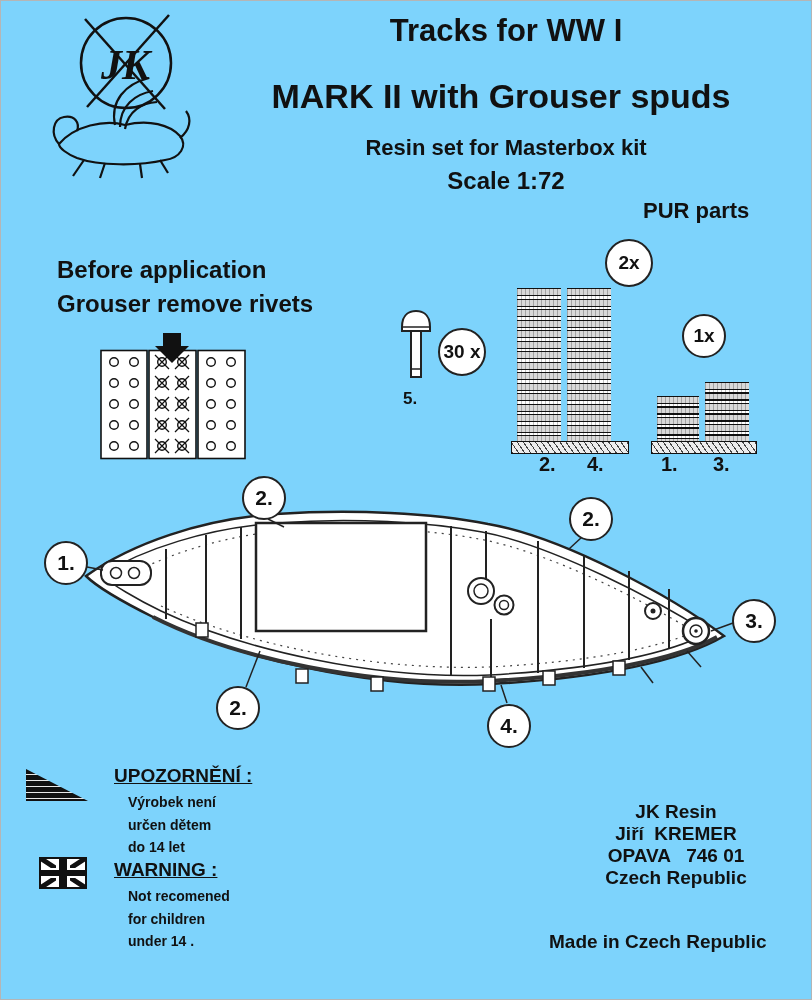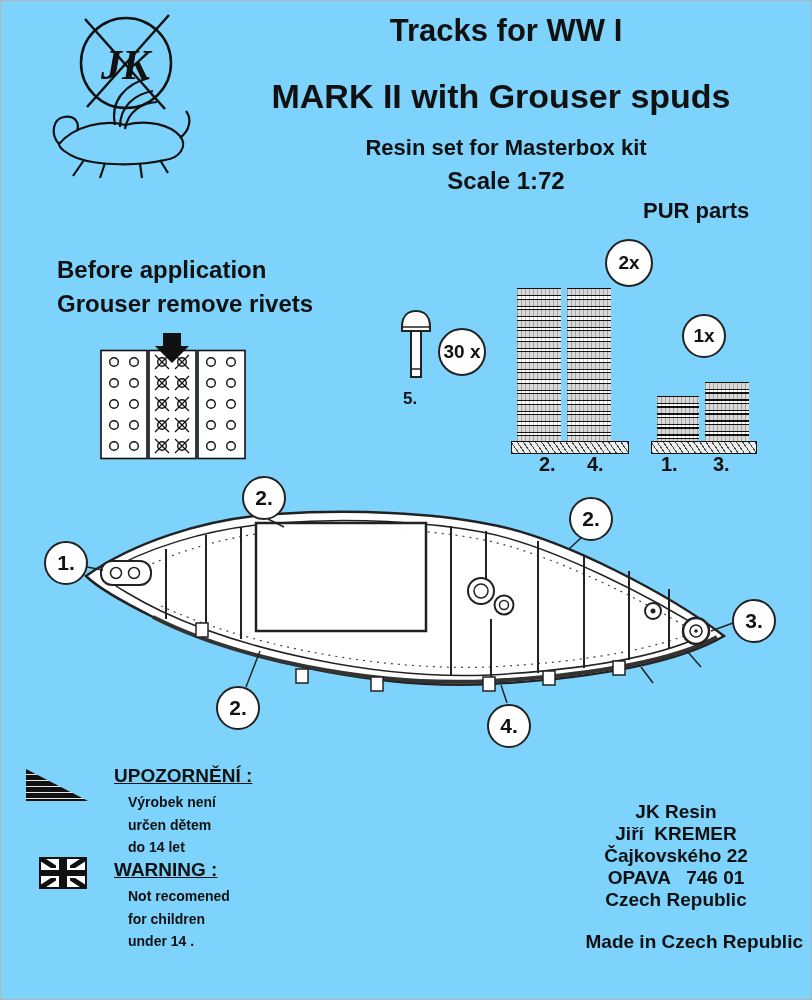--- a/index.html
+++ b/index.html
@@ -42,21 +42,21 @@
     clip-path: polygon(0 0, 100% 100%, 0 100%); }
 
   .warn-block { position:absolute; font-weight:bold; }
   .warn-title { font-size:19px; text-decoration:underline; }
   .warn-lines { margin-top:4px; padding-left:14px; font-size:14px; line-height:22.5px; }
   .warn-lines span { display:block; }
 
   .mfr { position:absolute; left:555px; top:800px; width:240px; text-align:center;
     font-weight:bold; font-size:19px; line-height:22px; }
   .mfr span { display:block; white-space:pre; }
-  .made-in { position:absolute; left:548px; top:930px; width:254px; text-align:right;
+  .made-in { position:absolute; left:548px; top:930px; width:254px; text-align:left;
     font-weight:bold; font-size:19px; }
 </style>
 </head>
 <body>
 
 <div class="page">
 
   <svg class="abs" style="left:28px; top:6px;" width="168" height="186" viewBox="0 0 168 186">
     <line x1="58" y1="100" x2="140" y2="8" stroke="#111" stroke-width="2.5"></line>
     <line x1="56" y1="12" x2="136" y2="102" stroke="#111" stroke-width="2.5"></line>
@@ -244,19 +244,18 @@
     <div class="warn-lines">
       <span>Not recomened</span>
       <span>for children</span>
       <span>under 14 .</span>
     </div>
   </div>
 
   <div class="mfr">
     <span>JK Resin</span>
     <span>Jiří  KREMER</span>
-    <span>Čajkovského 22</span>
     <span>OPAVA   746 01</span>
     <span>Czech Republic</span>
   </div>
   <div class="made-in">Made in Czech Republic</div>
 
 </div>
 
 </body></html>

